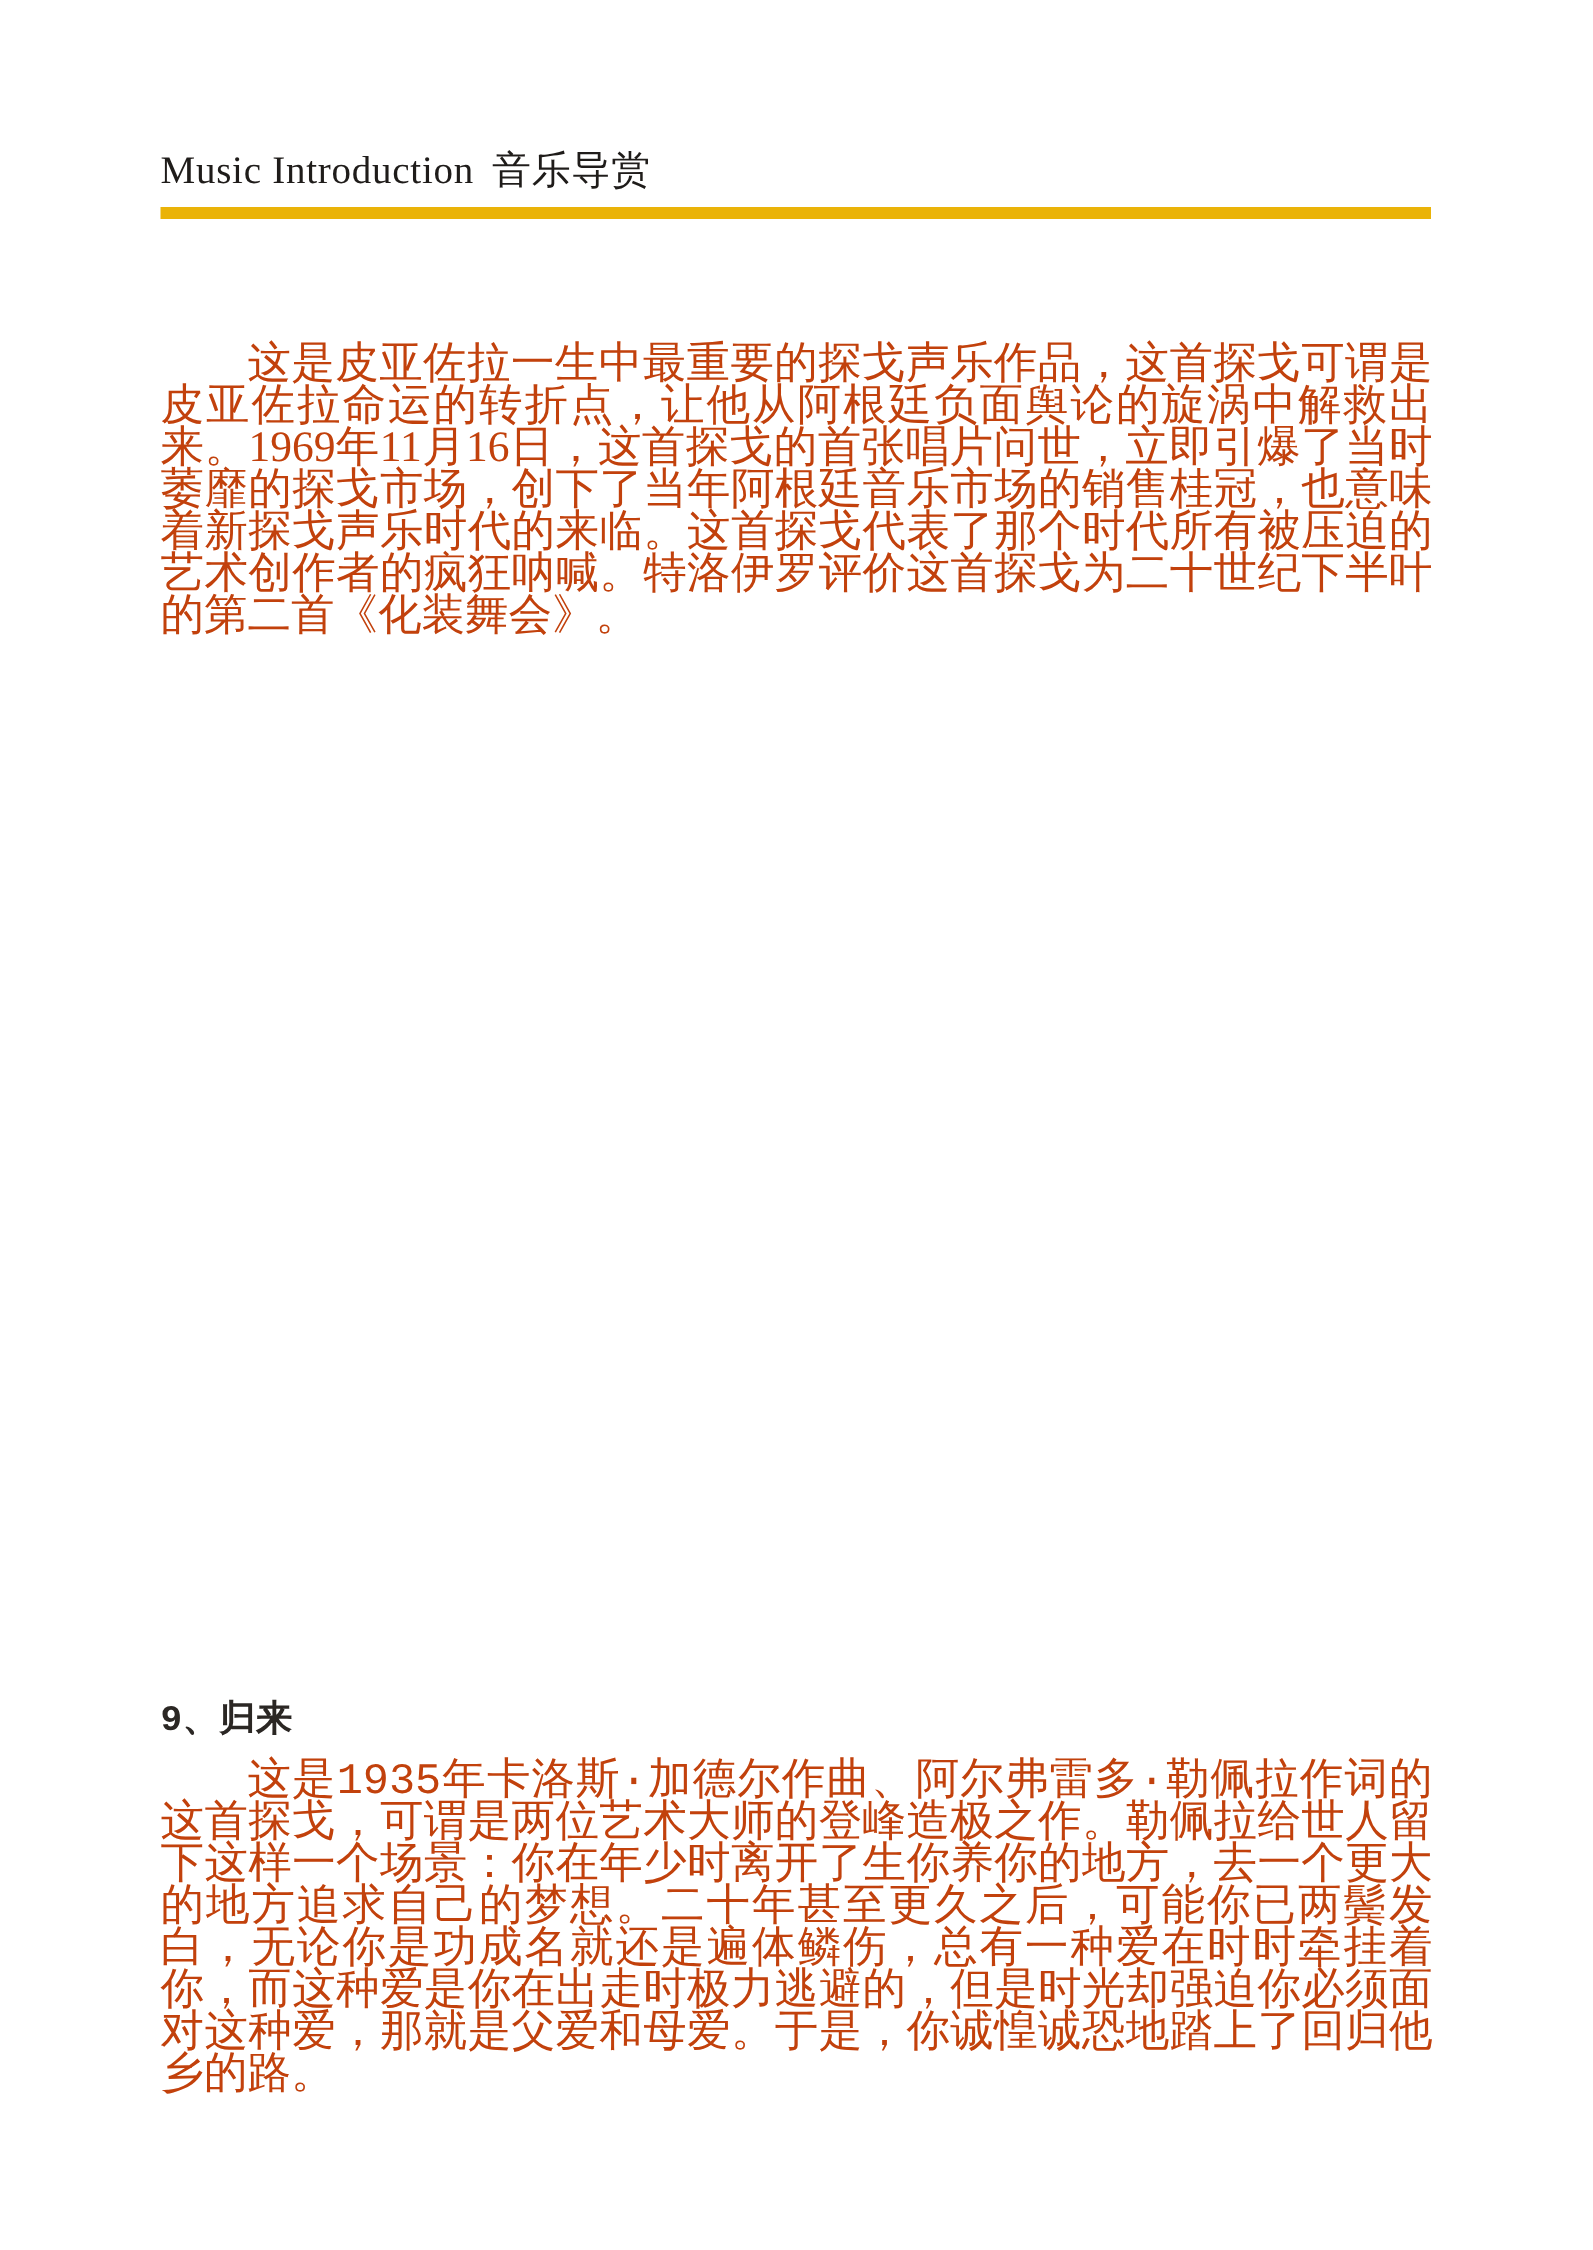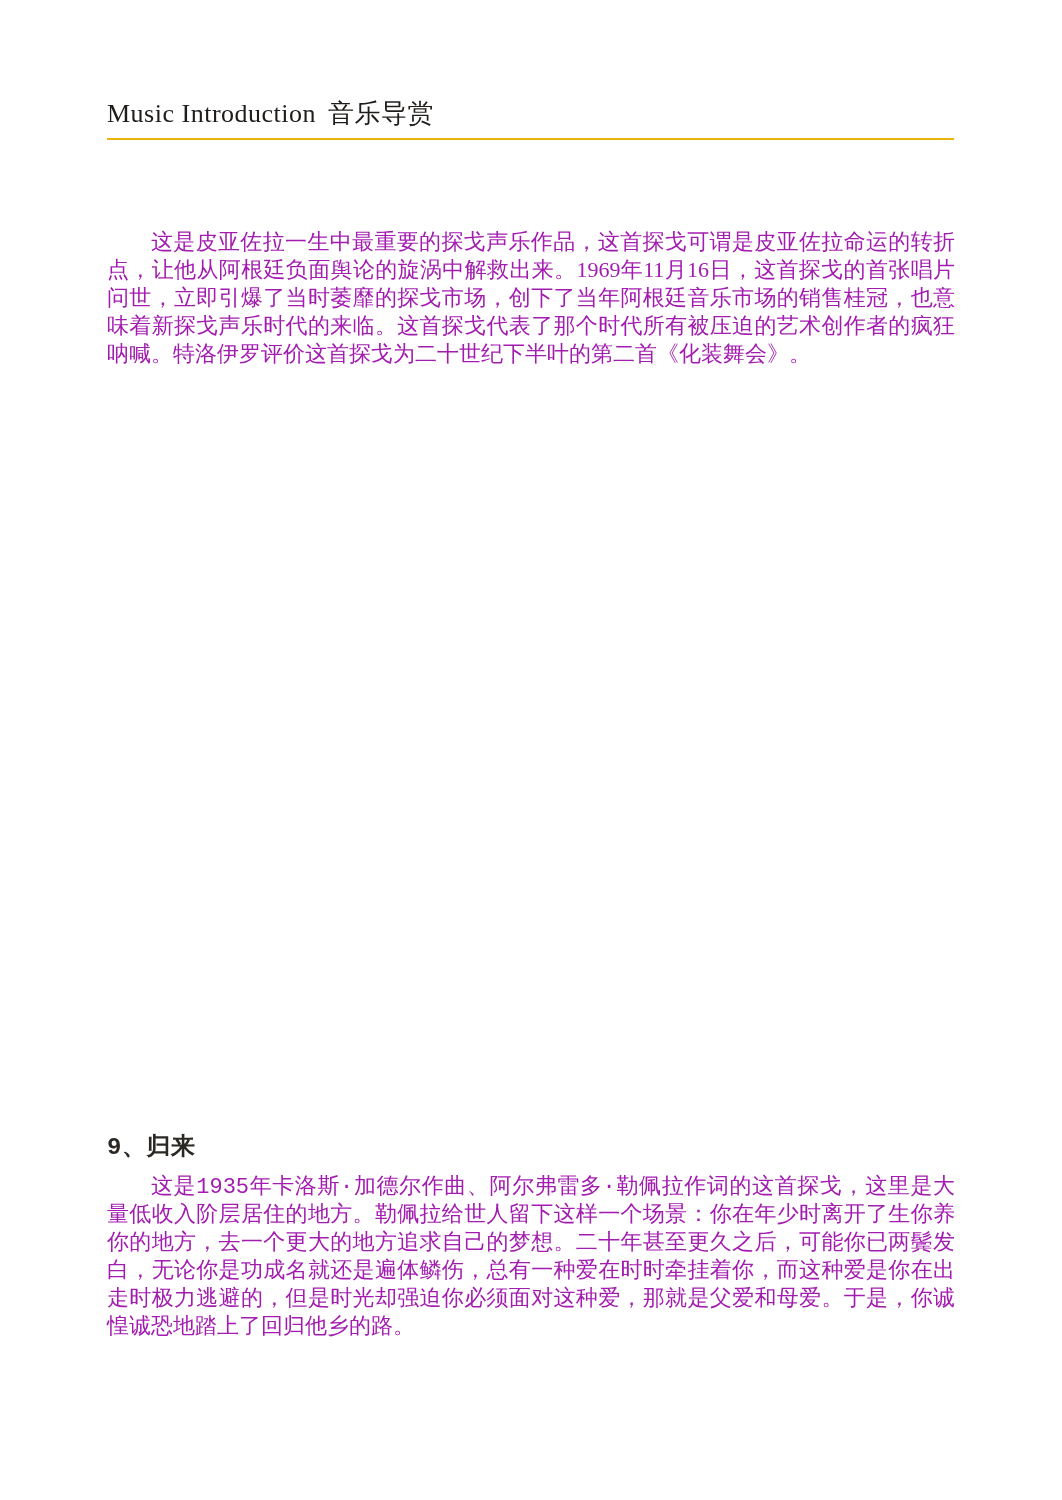--- a/index.html
+++ b/index.html
@@ -16,21 +16,21 @@
     font-family: "Liberation Serif", "DejaVu Serif", serif;
   }
   .page-header {
     position: absolute;
     left: 107px;
     top: 96px;
     width: 847px;
     font-size: 26px;
     line-height: 36px;
     color: #1f1c1a;
-    border-bottom: 2px solid #eab308;
+    border-bottom: 8px solid #eab308;
     padding-bottom: 6px;
     letter-spacing: 0.5px;
     white-space: nowrap;
   }
   .page-header .title-zh {
     margin-left: 12px;
   }
   .section {
     position: absolute;
     left: 107px;
@@ -40,26 +40,26 @@
   .section h2 {
     margin: 0 0 8px 0;
     font-size: 24px;
     line-height: 36px;
     font-weight: bold;
     color: #2b2724;
     letter-spacing: 0.5px;
   }
   .section p {
     margin: 0;
-    font-size: 22px;
+    font-size: 29px;
     line-height: 28px;
     text-indent: 2em;
     text-align: justify;
     text-justify: inter-ideograph;
-    color: #a21caf;
+    color: #c2410c;
   }
   #sec-6 { top: 228px; }
   #sec-7 { top: 528px; }
   #sec-8 { top: 832px; }
   #sec-9 { top: 1130px; font-family: Liberation Mono, monospace; }
 </style>
 </head>
 <body>
 
 <div class="page">
@@ -71,16 +71,16 @@
   <div class="section" id="sec-6">
     <p>这是皮亚佐拉一生中最重要的探戈声乐作品，这首探戈可谓是皮亚佐拉命运的转折点，让他从阿根廷负面舆论的旋涡中解救出来。1969年11月16日，这首探戈的首张唱片问世，立即引爆了当时萎靡的探戈市场，创下了当年阿根廷音乐市场的销售桂冠，也意味着新探戈声乐时代的来临。这首探戈代表了那个时代所有被压迫的艺术创作者的疯狂呐喊。特洛伊罗评价这首探戈为二十世纪下半叶的第二首《化装舞会》。</p>
   </div>
 
   <div class="section" id="sec-7">
   </div>
 
 
   <div class="section" id="sec-9">
     <h2><span>9、</span><span>归来</span></h2>
-    <p>这是1935年卡洛斯·加德尔作曲、阿尔弗雷多·勒佩拉作词的这首探戈，这里是大量低收入阶层居住的地方。勒佩拉给世人留下这样一个场景：你在年少时离开了生你养你的地方，去一个更大的地方追求自己的梦想。二十年甚至更久之后，可能你已两鬓发白，无论你是功成名就还是遍体鳞伤，总有一种爱在时时牵挂着你，而这种爱是你在出走时极力逃避的，但是时光却强迫你必须面对这种爱，那就是父爱和母爱。于是，你诚惶诚恐地踏上了回归他乡的路。</p>
+    <p>这是1935年卡洛斯·加德尔作曲、阿尔弗雷多·勒佩拉作词的这首探戈，可谓是两位艺术大师的登峰造极之作。勒佩拉给世人留下这样一个场景：你在年少时离开了生你养你的地方，去一个更大的地方追求自己的梦想。二十年甚至更久之后，可能你已两鬓发白，无论你是功成名就还是遍体鳞伤，总有一种爱在时时牵挂着你，而这种爱是你在出走时极力逃避的，但是时光却强迫你必须面对这种爱，那就是父爱和母爱。于是，你诚惶诚恐地踏上了回归他乡的路。</p>
   </div>
 
 </div>
 
 </body></html>

